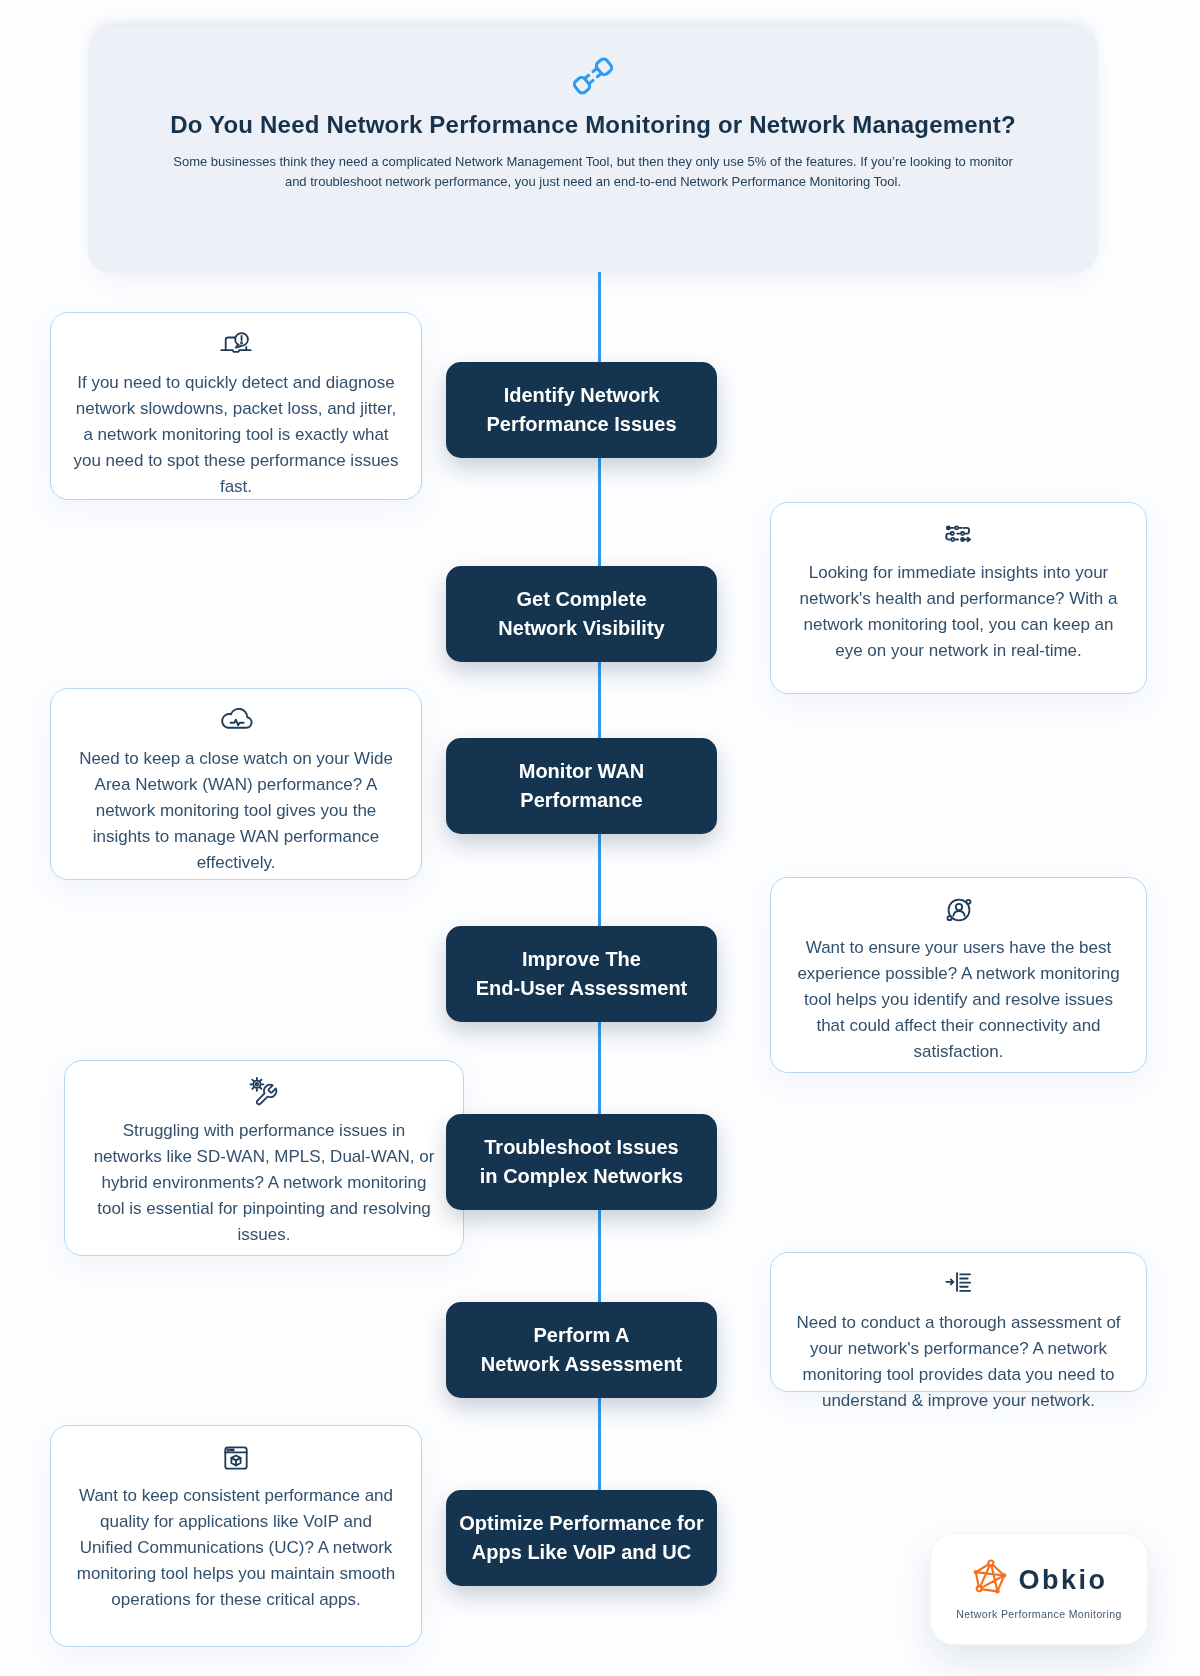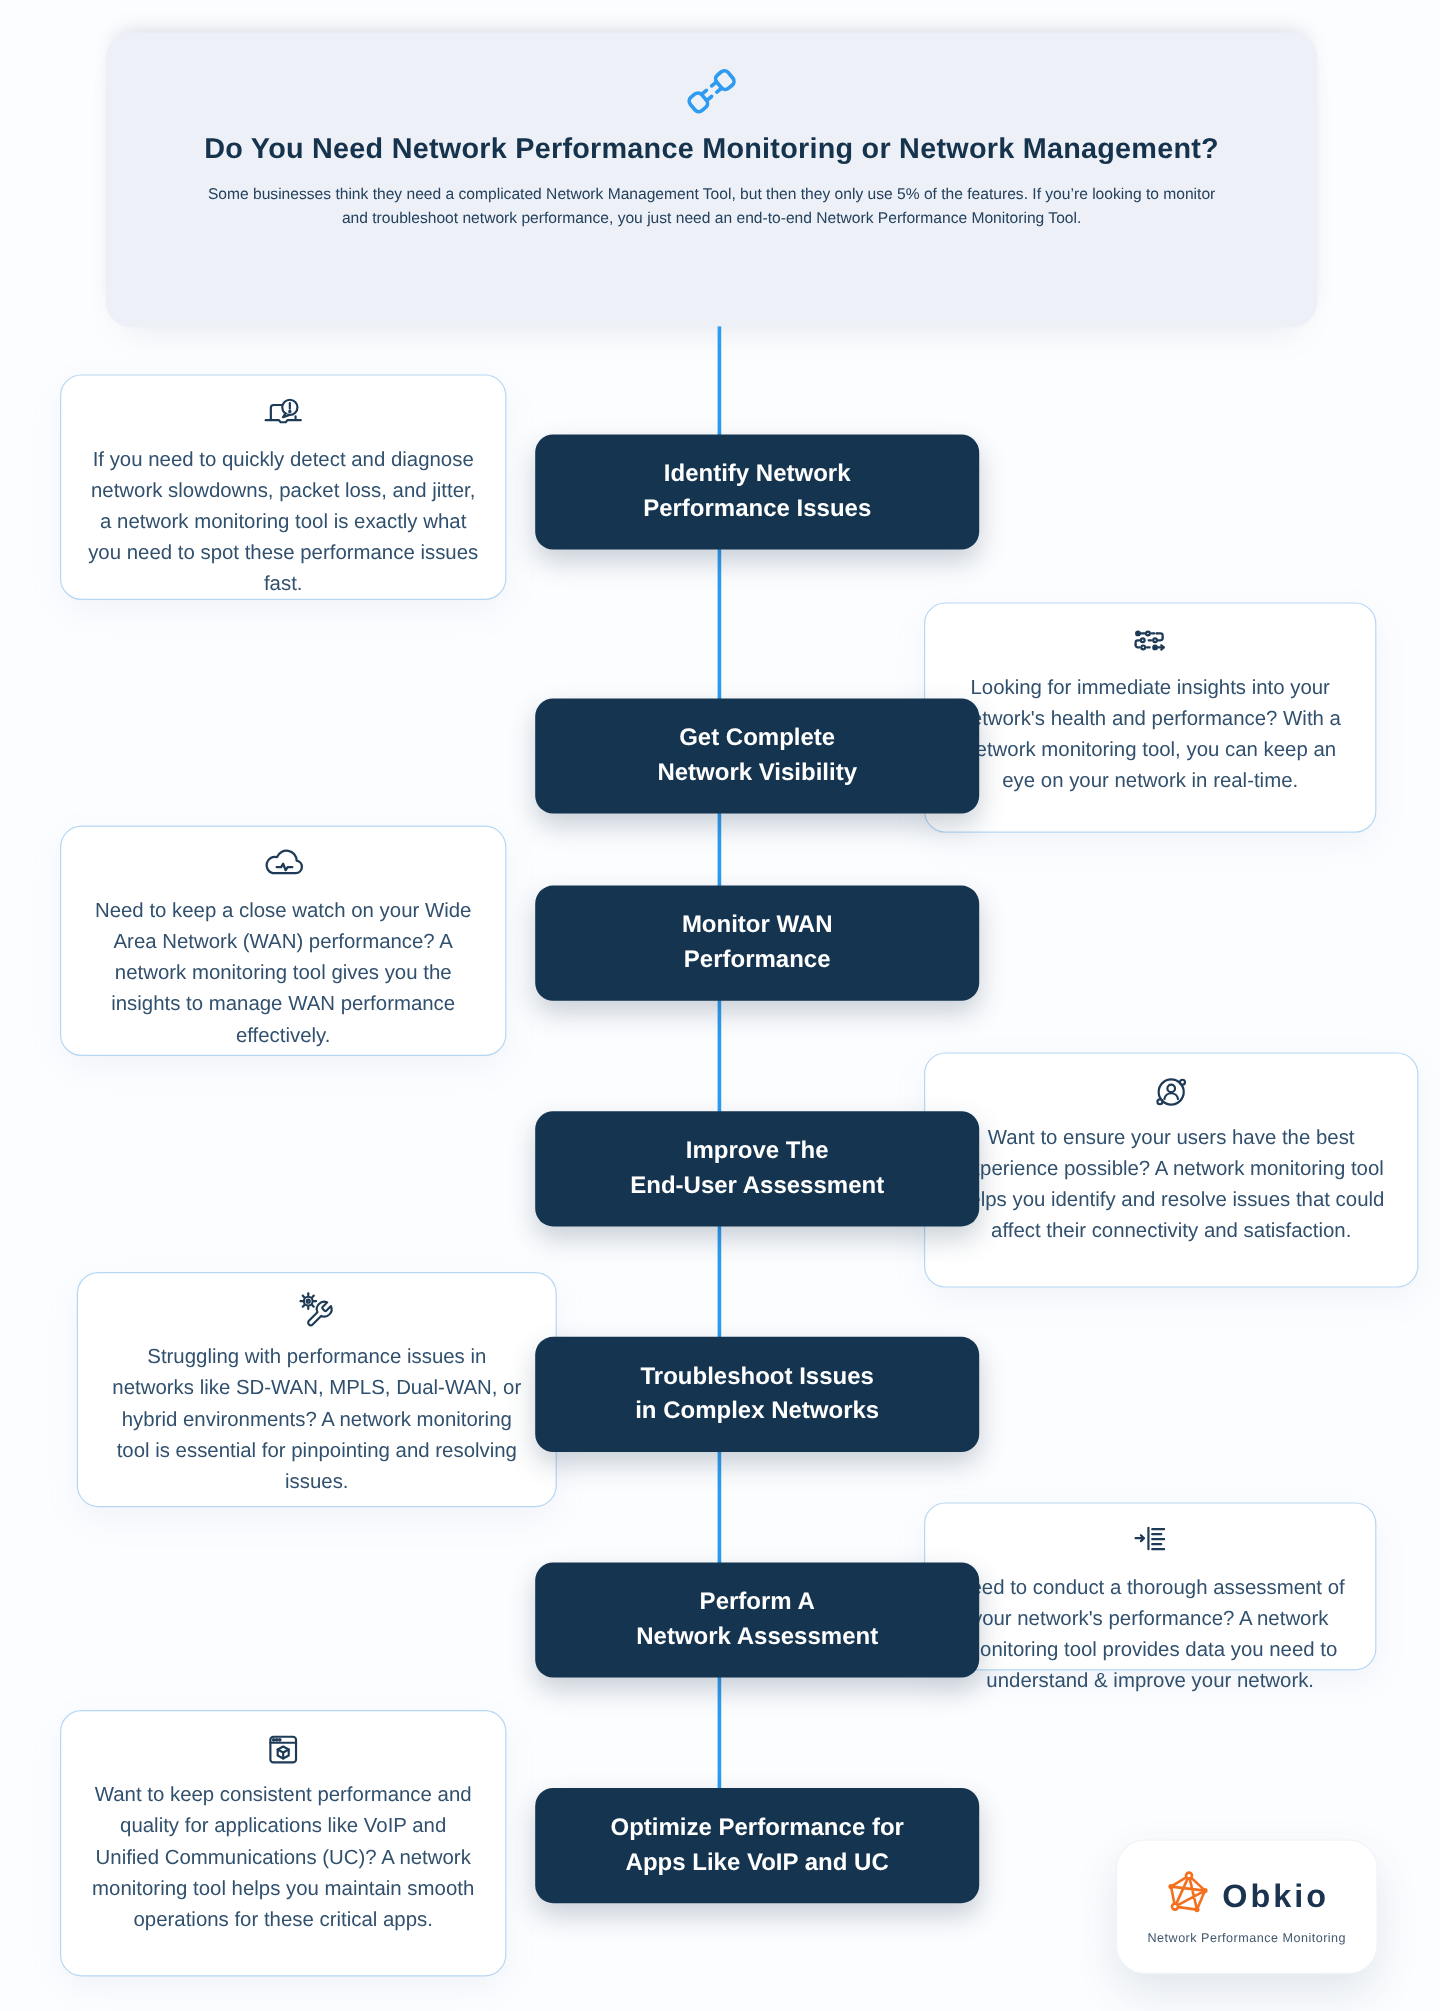--- a/index.html
+++ b/index.html
@@ -22,41 +22,41 @@
   }
   .header-body{
     width:856px;margin:12px auto 0;font-size:13px;line-height:1.52;color:#24415E;
   }
   
   .timeline-line{
     position:absolute;left:598px;top:272px;width:3px;height:1218px;
     background:#2E9BF0;z-index:0;
   }
   .pill{
-    position:absolute;left:446px;width:370px;height:96px;z-index:2;
+    position:absolute;left:446px;width:271px;height:96px;z-index:2;
     background:#15344F;border-radius:15px;box-sizing:border-box;
     display:flex;flex-direction:column;align-items:center;justify-content:center;
     color:#FFFFFF;font-size:20px;font-weight:700;line-height:29px;text-align:center;
     box-shadow:0 10px 22px rgba(21,52,79,.22);
   }
-  .pill-1{top:362px}.pill-2{top:582px}.pill-3{top:738px}.pill-4{top:926px}
+  .pill-1{top:362px}.pill-2{top:566px}.pill-3{top:738px}.pill-4{top:926px}
   .pill-5{top:1114px}.pill-6{top:1302px}.pill-7{top:1490px}
   
   .card{
     position:absolute;z-index:1;background:#FFFFFF;
     border:1.5px solid #B6D7F4;border-radius:18px;box-sizing:border-box;
     padding:12px 22px 10px;text-align:center;
     font-size:17px;line-height:26px;color:#31506D;
     box-shadow:0 10px 26px rgba(146,170,196,.10);
   }
   .card .card-icon{height:36px;display:flex;justify-content:center;align-items:center;margin:2px auto 7px;}
   .card-l1{left:50px;top:312px;width:372px;height:188px}
   .card-r1{left:770px;top:502px;width:377px;height:192px}
   .card-l2{left:50px;top:688px;width:372px;height:192px}
-  .card-r2{left:770px;top:877px;width:412px;height:196px}
+  .card-r2{left:770px;top:877px;width:377px;height:196px}
   .card-l3{left:64px;top:1060px;width:400px;height:196px}
   .card-r3{left:770px;top:1252px;width:377px;height:140px}
   .card-l4{left:50px;top:1425px;width:372px;height:222px}
   
   .logo-card{
     position:absolute;left:930px;top:1533px;width:218px;height:112px;box-sizing:border-box;
     background:#FFFFFF;border:1px solid #F0F4F9;border-radius:24px;
     box-shadow:0 16px 36px rgba(40,70,110,.12);
     display:flex;flex-direction:column;align-items:center;justify-content:center;
   }

